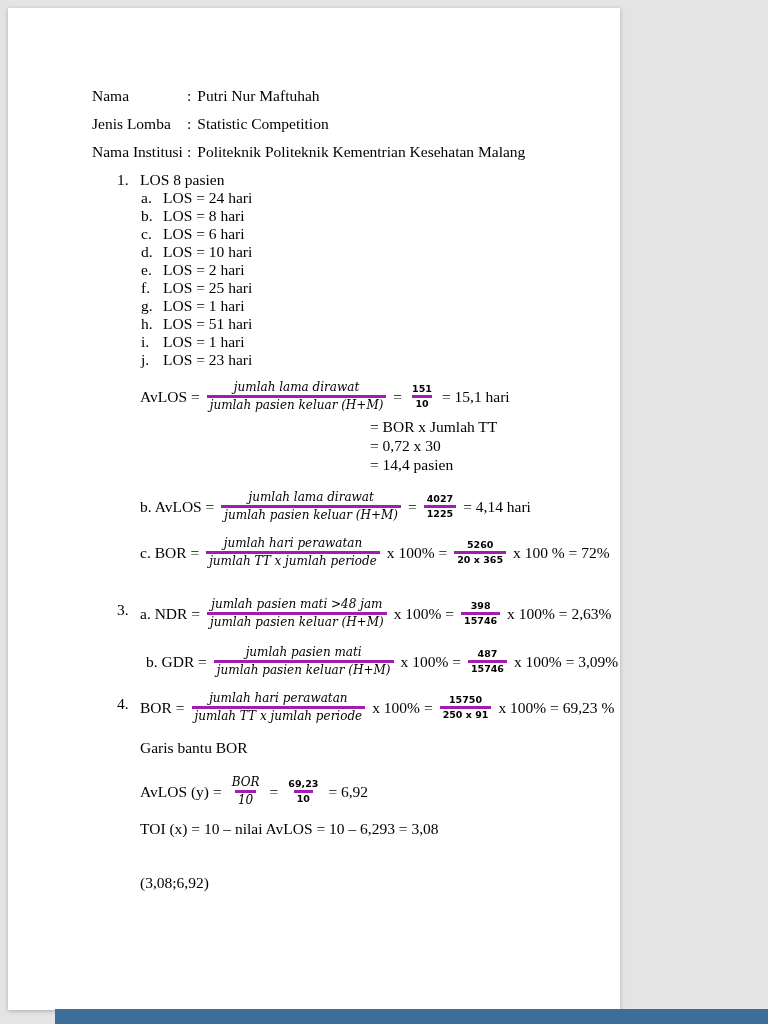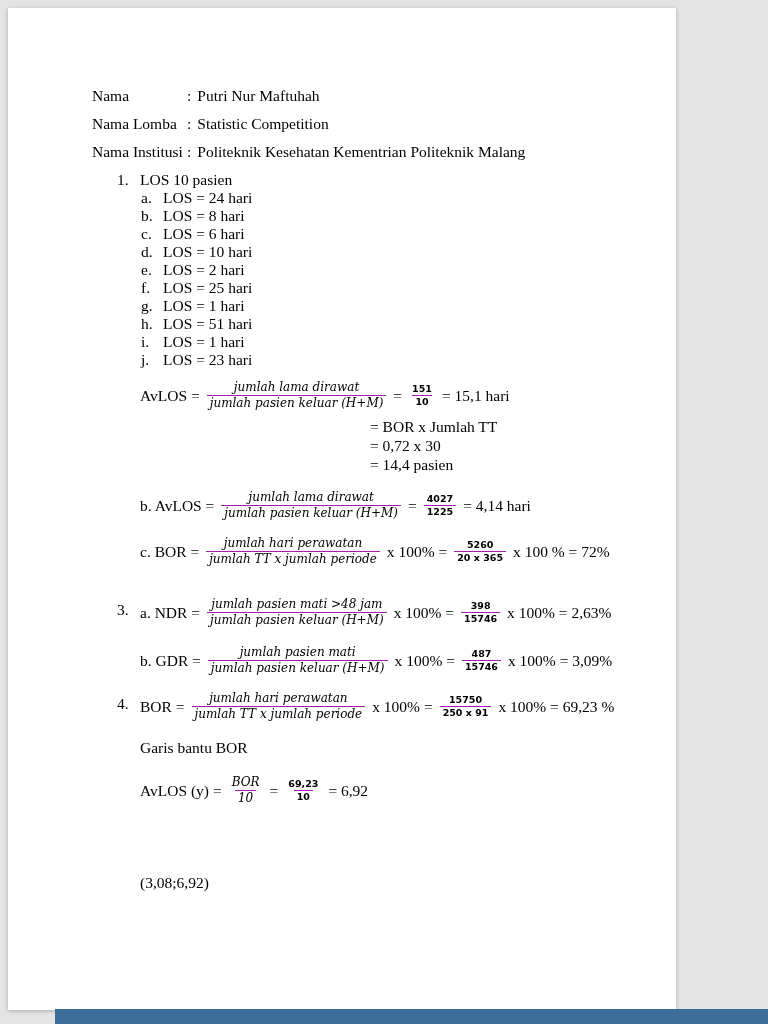--- a/index.html
+++ b/index.html
@@ -7,21 +7,21 @@
     width: 768px; height: 1024px;
     background: #e4e4e4;
     position: relative;
     overflow: hidden;
     font-family: "Liberation Serif", serif;
     color: #000;
   }
   .page {
     position: absolute;
     left: 8px; top: 8px;
-    width: 668px; height: 1002px;
+    width: 612px; height: 1002px;
     background: #ffffff;
     box-shadow: 0 1px 4px rgba(0,0,0,0.25);
   }
   .abs { position: absolute; }
   .txt { font-size: 15.5px; line-height: 1.15; white-space: nowrap; }
   .hrow { position: absolute; left: 84px; display: flex; }
   .hlabel { display: inline-block; width: 95px; }
   .hcolon { margin-right: 6px; }
   .numcol { display: inline-block; width: 23px; }
   .lettercol { display: inline-block; width: 22px; }
@@ -36,21 +36,21 @@
     justify-content: space-between;
   }
   .frac {
     display: inline-flex;
     flex-direction: column;
     align-items: center;
     text-align: center;
     line-height: 1.25;
   }
   .frac .fnum { padding: 0 3px; }
-  .frac .fden { border-top: 1px solid #a21caf; padding: 0 3px; }
+  .frac .fden { border-top: 3px solid #a21caf; padding: 0 3px; }
   .frac.word {
     font-family: "DejaVu Serif", serif;
     font-style: italic;
     font-size: 12px;
   }
   .frac.val {
     font-family: "DejaVu Sans", sans-serif;
     font-weight: 700;
     font-size: 9.5px;
   }
@@ -66,32 +66,32 @@
 <body>
 
 <div class="page">
 
   <div class="hrow txt" style="top:79px">
     <span class="hlabel">Nama</span>
     <span class="hcolon">:</span>
     <span class="hvalue">Putri Nur Maftuhah</span>
   </div>
   <div class="hrow txt" style="top:107px">
-    <span class="hlabel">Nama Lomba</span>
+    <span class="hlabel">Jenis Lomba</span>
     <span class="hcolon">:</span>
     <span class="hvalue">Statistic Competition</span>
   </div>
   <div class="hrow txt" style="top:135px">
     <span class="hlabel">Nama Institusi</span>
     <span class="hcolon">:</span>
-    <span class="hvalue">Politeknik Kesehatan Kementrian Politeknik Malang</span>
+    <span class="hvalue">Politeknik Politeknik Kementrian Kesehatan Malang</span>
   </div>
 
   <div class="abs txt" style="left:109px; top:163px">
-    <span class="numcol">1.</span><span>LOS 10 pasien</span>
+    <span class="numcol">1.</span><span>LOS 8 pasien</span>
   </div>
 
   <div class="entry txt" style="top:181px">
     <span class="lettercol">a.</span>
       <span>LOS = 24 hari</span>
   </div>
   <div class="entry txt" style="top:199px">
     <span class="lettercol">b.</span>
       <span>LOS = 8 hari</span>
   </div>
@@ -182,21 +182,21 @@
       <span class="fden">jumlah pasien keluar (H+M)</span>
     </span>
     <span>x 100% =</span>
     <span class="frac val">
       <span class="fnum">398</span>
       <span class="fden">15746</span>
     </span>
     <span>x 100% = 2,63%</span>
   </div>
 
-  <div class="formula" style="left:132px; top:637px">
+  <div class="formula" style="left:138px; top:637px">
     <span>b. GDR =</span>
     <span class="frac word">
       <span class="fnum">jumlah pasien mati</span>
       <span class="fden">jumlah pasien keluar (H+M)</span>
     </span>
     <span>x 100% =</span>
     <span class="frac val">
       <span class="fnum">487</span>
       <span class="fden">15746</span>
     </span>
@@ -227,18 +227,19 @@
       <span class="fden">10</span>
     </span>
     <span>=</span>
     <span class="frac val">
       <span class="fnum">69,23</span>
       <span class="fden">10</span>
     </span>
     <span>= 6,92</span>
   </div>
 
+  <div class="abs txt" style="left:132px; top:812px">TOI (x) = 10 – nilai AvLOS = 10 – 6,293 = 3,08</div>
 
   <div class="abs txt" style="left:132px; top:866px">(3,08;6,92)</div>
 
 </div>
 
 <div class="footer-bar"></div>
 
 </body></html>

